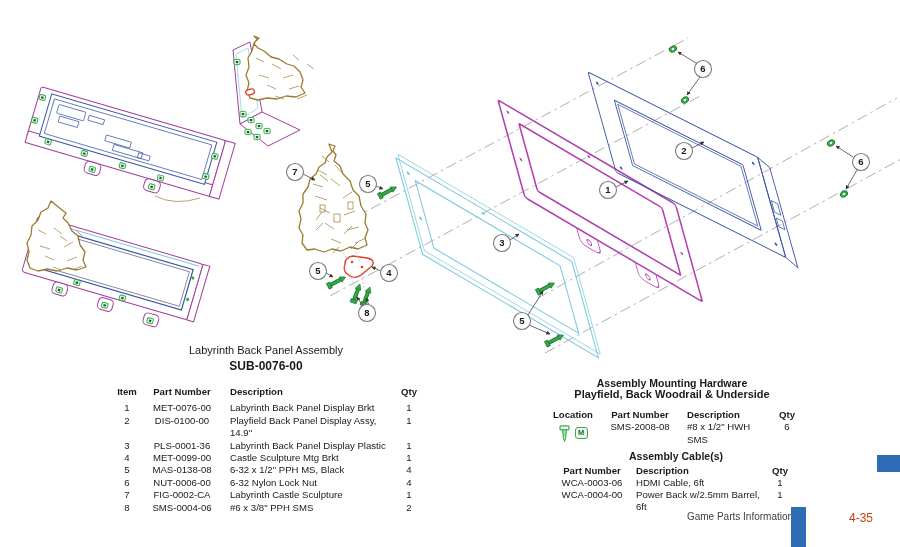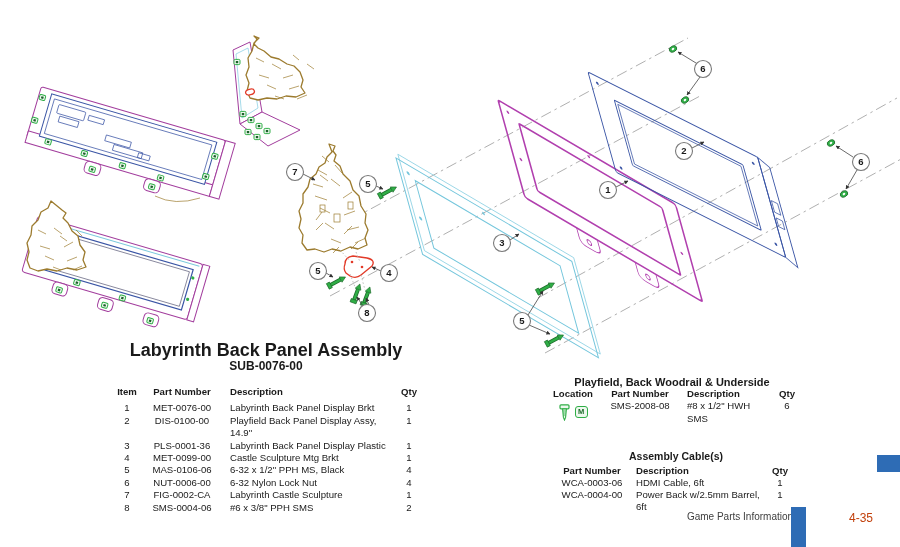--- a/index.html
+++ b/index.html
@@ -3,39 +3,39 @@
 <meta charset="utf-8">
 <style>
   html,body{margin:0;padding:0;background:#fff;}
   .page{
     position:relative;width:900px;height:547px;background:#fff;overflow:hidden;
     font-family:"Liberation Sans",sans-serif;color:#1a1a1a;
   }
   .abs{position:absolute;}
   
   .title-block{left:75px;top:341px;width:382px;text-align:center;}
-  .title-main{font-size:18px;font-weight:bold;line-height:18px;}
+  .title-main{font-size:11px;font-weight:normal;line-height:18px;}
   .title-sub{font-size:12px;font-weight:bold;line-height:14px;}
   
   .tbl{font-size:9.6px;line-height:12.4px;}
   .grid{display:grid;}
   .c{text-align:center;}
   .l{text-align:left;}
   .hdr{font-weight:bold;}
   
   .parts{left:110px;top:386px;width:316px;}
   .parts .grid{grid-template-columns:34px 76px 176px 26px;}
   .parts .desc{padding-left:10px;}
   .parts .hdr-row{margin-bottom:4px;}
   
   .hw{left:541px;top:377px;width:262px;}
   .hw-title{font-size:10.5px;font-weight:bold;text-align:center;line-height:12px;}
   .hw-sub{font-size:11px;font-weight:bold;text-align:center;line-height:10px;}
   .hw .grid{grid-template-columns:64px 70px 96px 32px;line-height:13px;}
-  .hw .hdr-row{margin-top:1px;line-height:11px;}
+  .hw .hdr-row{margin-top:10px;line-height:11px;}
   .hw .desc{padding-left:12px;}
   .loc-cell{display:flex;align-items:center;justify-content:center;gap:5px;}
   .m-badge{
     display:inline-block;width:11px;height:10px;border:1.3px solid #2fae46;border-radius:3px;
     font-size:7.5px;font-weight:bold;color:#1c6b2a;text-align:center;line-height:10px;background:#eef8ef;
   }
   
   .cables{left:556px;top:450px;width:240px;}
   .cables-title{font-size:10.5px;font-weight:bold;text-align:center;line-height:12px;}
   .cables .grid{grid-template-columns:72px 136px 32px;line-height:12px;}
@@ -328,21 +328,21 @@
       <div class="c">1</div>
     </div>
     <div class="grid">
       <div class="c">4</div>
       <div class="c">MET-0099-00</div>
       <div class="l desc">Castle Sculpture Mtg Brkt</div>
       <div class="c">1</div>
     </div>
     <div class="grid">
       <div class="c">5</div>
-      <div class="c">MAS-0106-06</div>
+      <div class="c">MAS-0138-08</div>
       <div class="l desc">6-32 x 1/2" PPH MS, Black</div>
       <div class="c">4</div>
     </div>
     <div class="grid">
       <div class="c">6</div>
       <div class="c">NUT-0006-00</div>
       <div class="l desc">6-32 Nylon Lock Nut</div>
       <div class="c">4</div>
     </div>
     <div class="grid">
@@ -353,20 +353,21 @@
     </div>
     <div class="grid">
       <div class="c">8</div>
       <div class="c">SMS-0004-06</div>
       <div class="l desc">#6 x 3/8" PPH SMS</div>
       <div class="c">2</div>
     </div>
   </div>
 
   <div class="abs tbl hw">
+    <div class="hw-title">Assembly Mounting Hardware</div>
     <div class="hw-sub">Playfield, Back Woodrail &amp; Underside</div>
     <div class="grid hdr hdr-row">
       <div class="c">Location</div>
       <div class="c">Part Number</div>
       <div class="l desc">Description</div>
       <div class="c">Qty</div>
     </div>
     <div class="grid">
       <div class="loc-cell">
         <svg width="11" height="17" viewBox="0 0 11 17">

